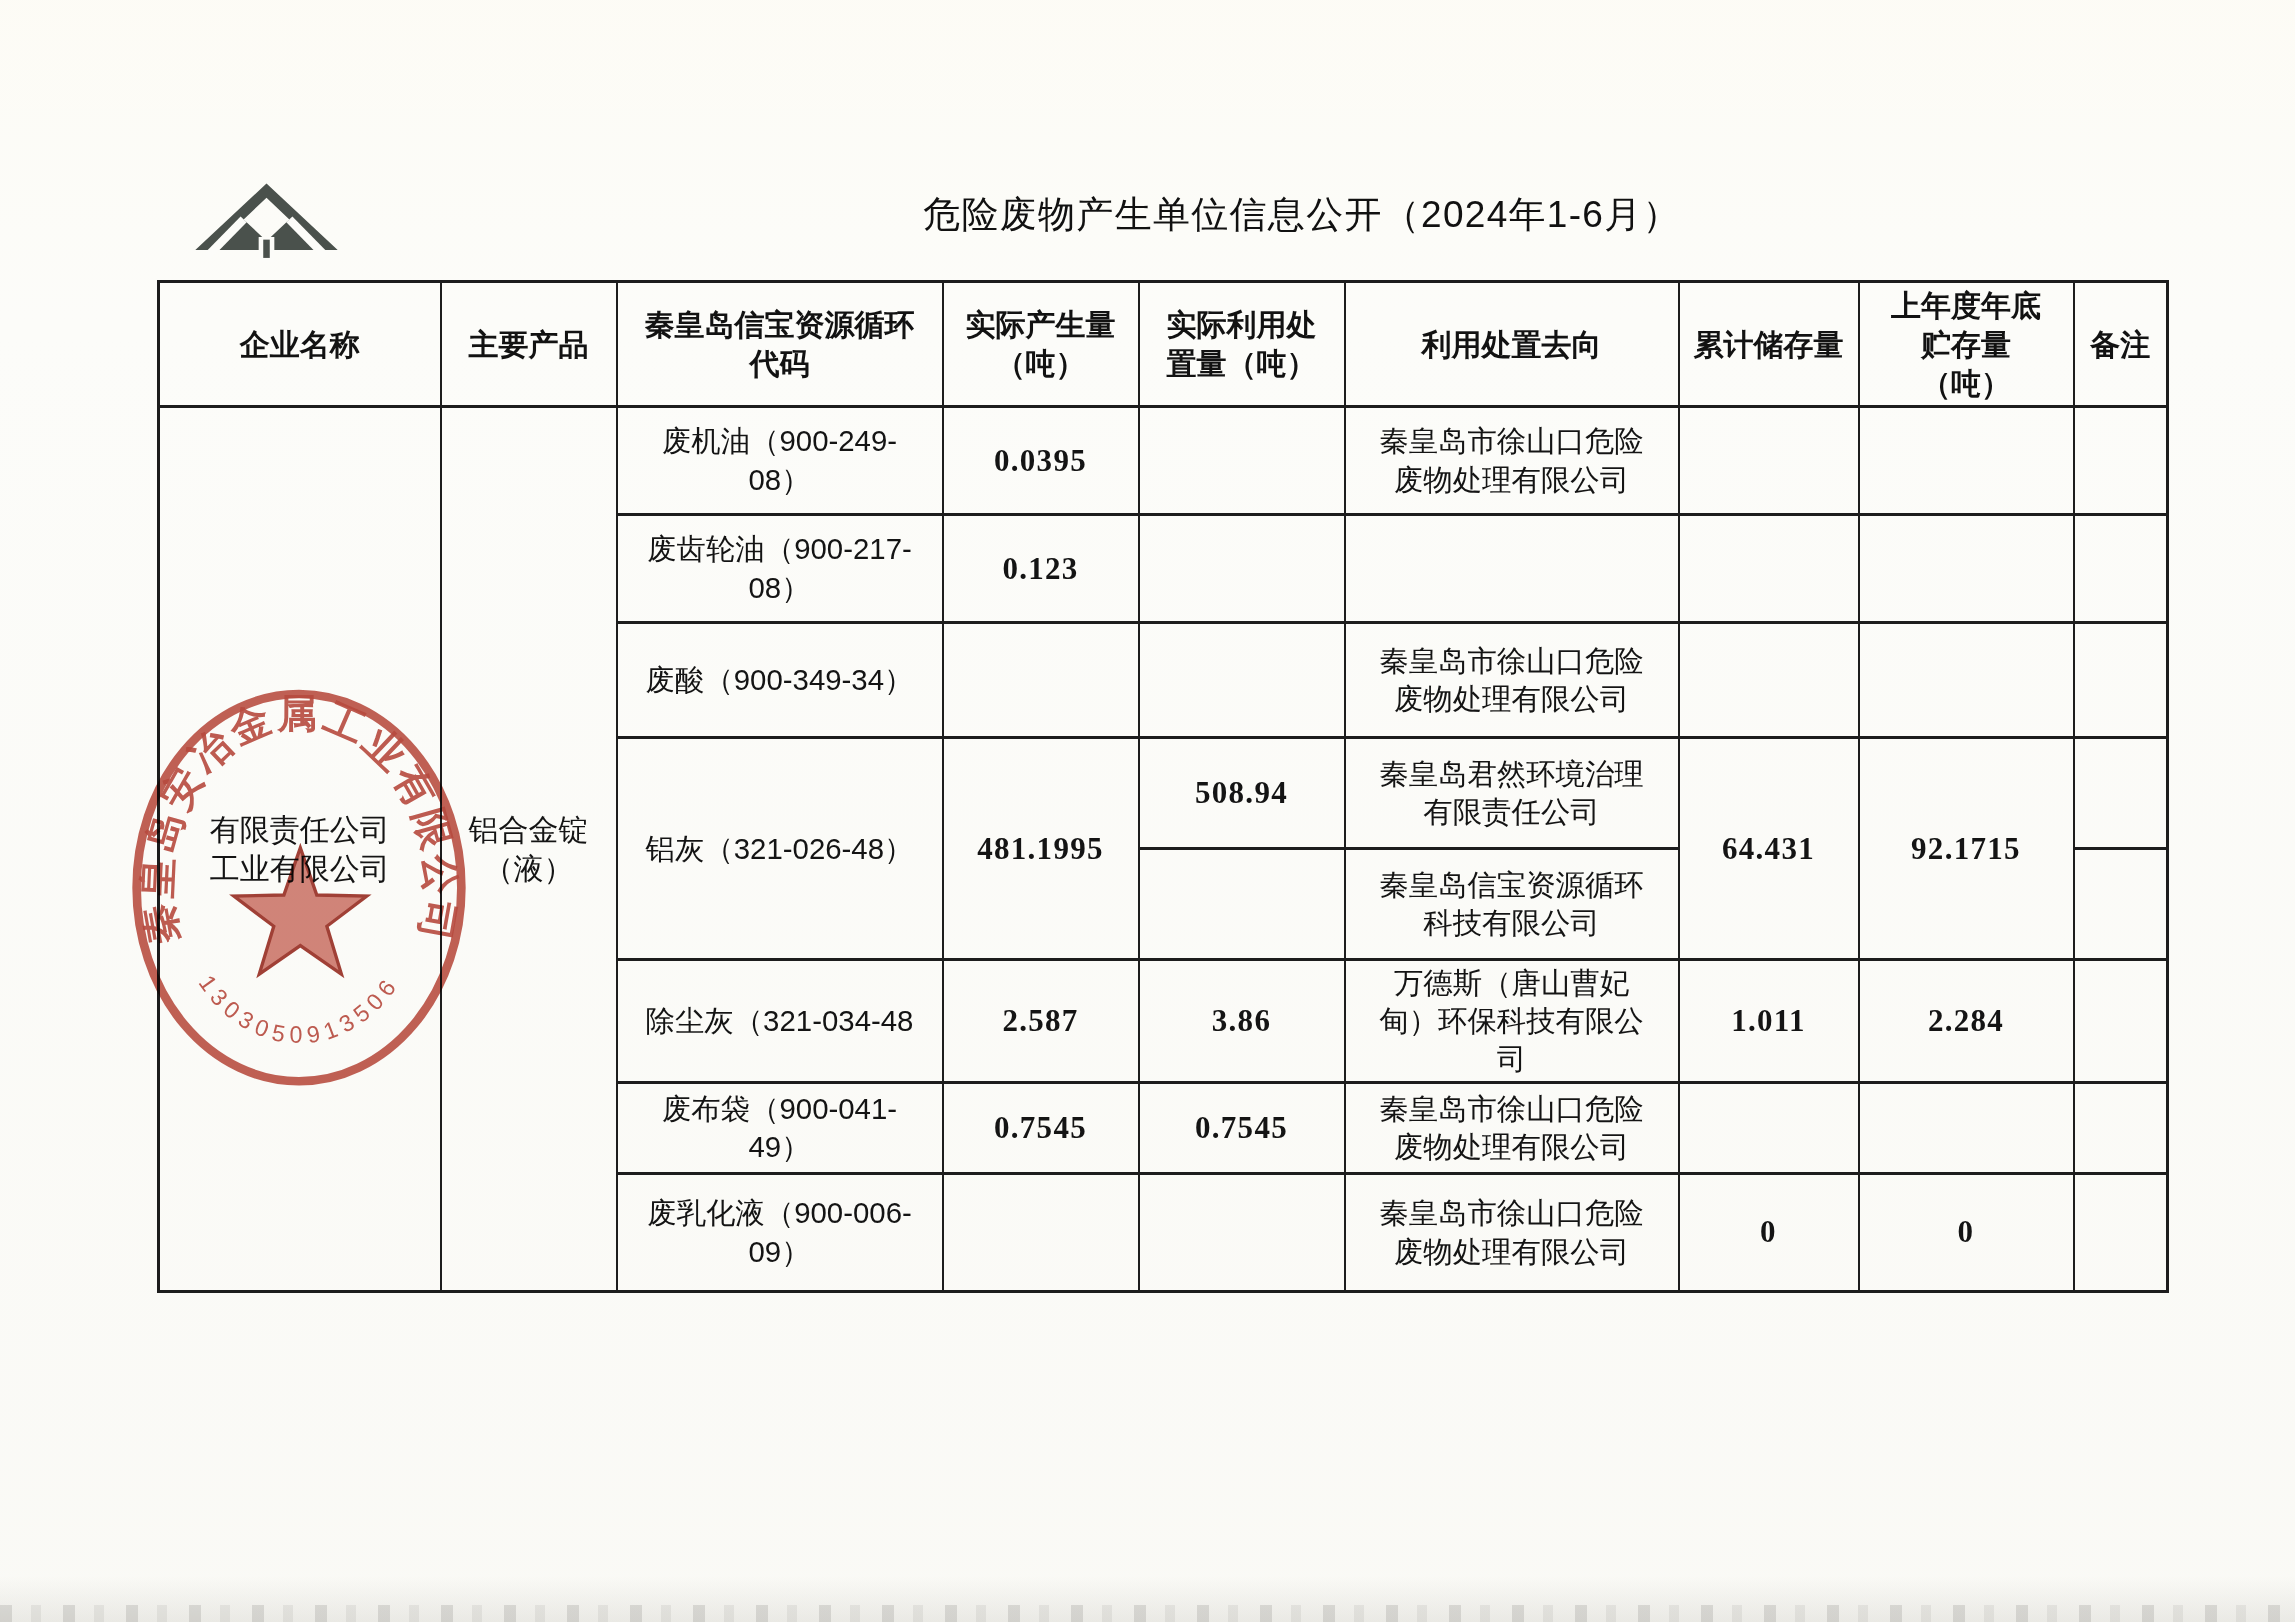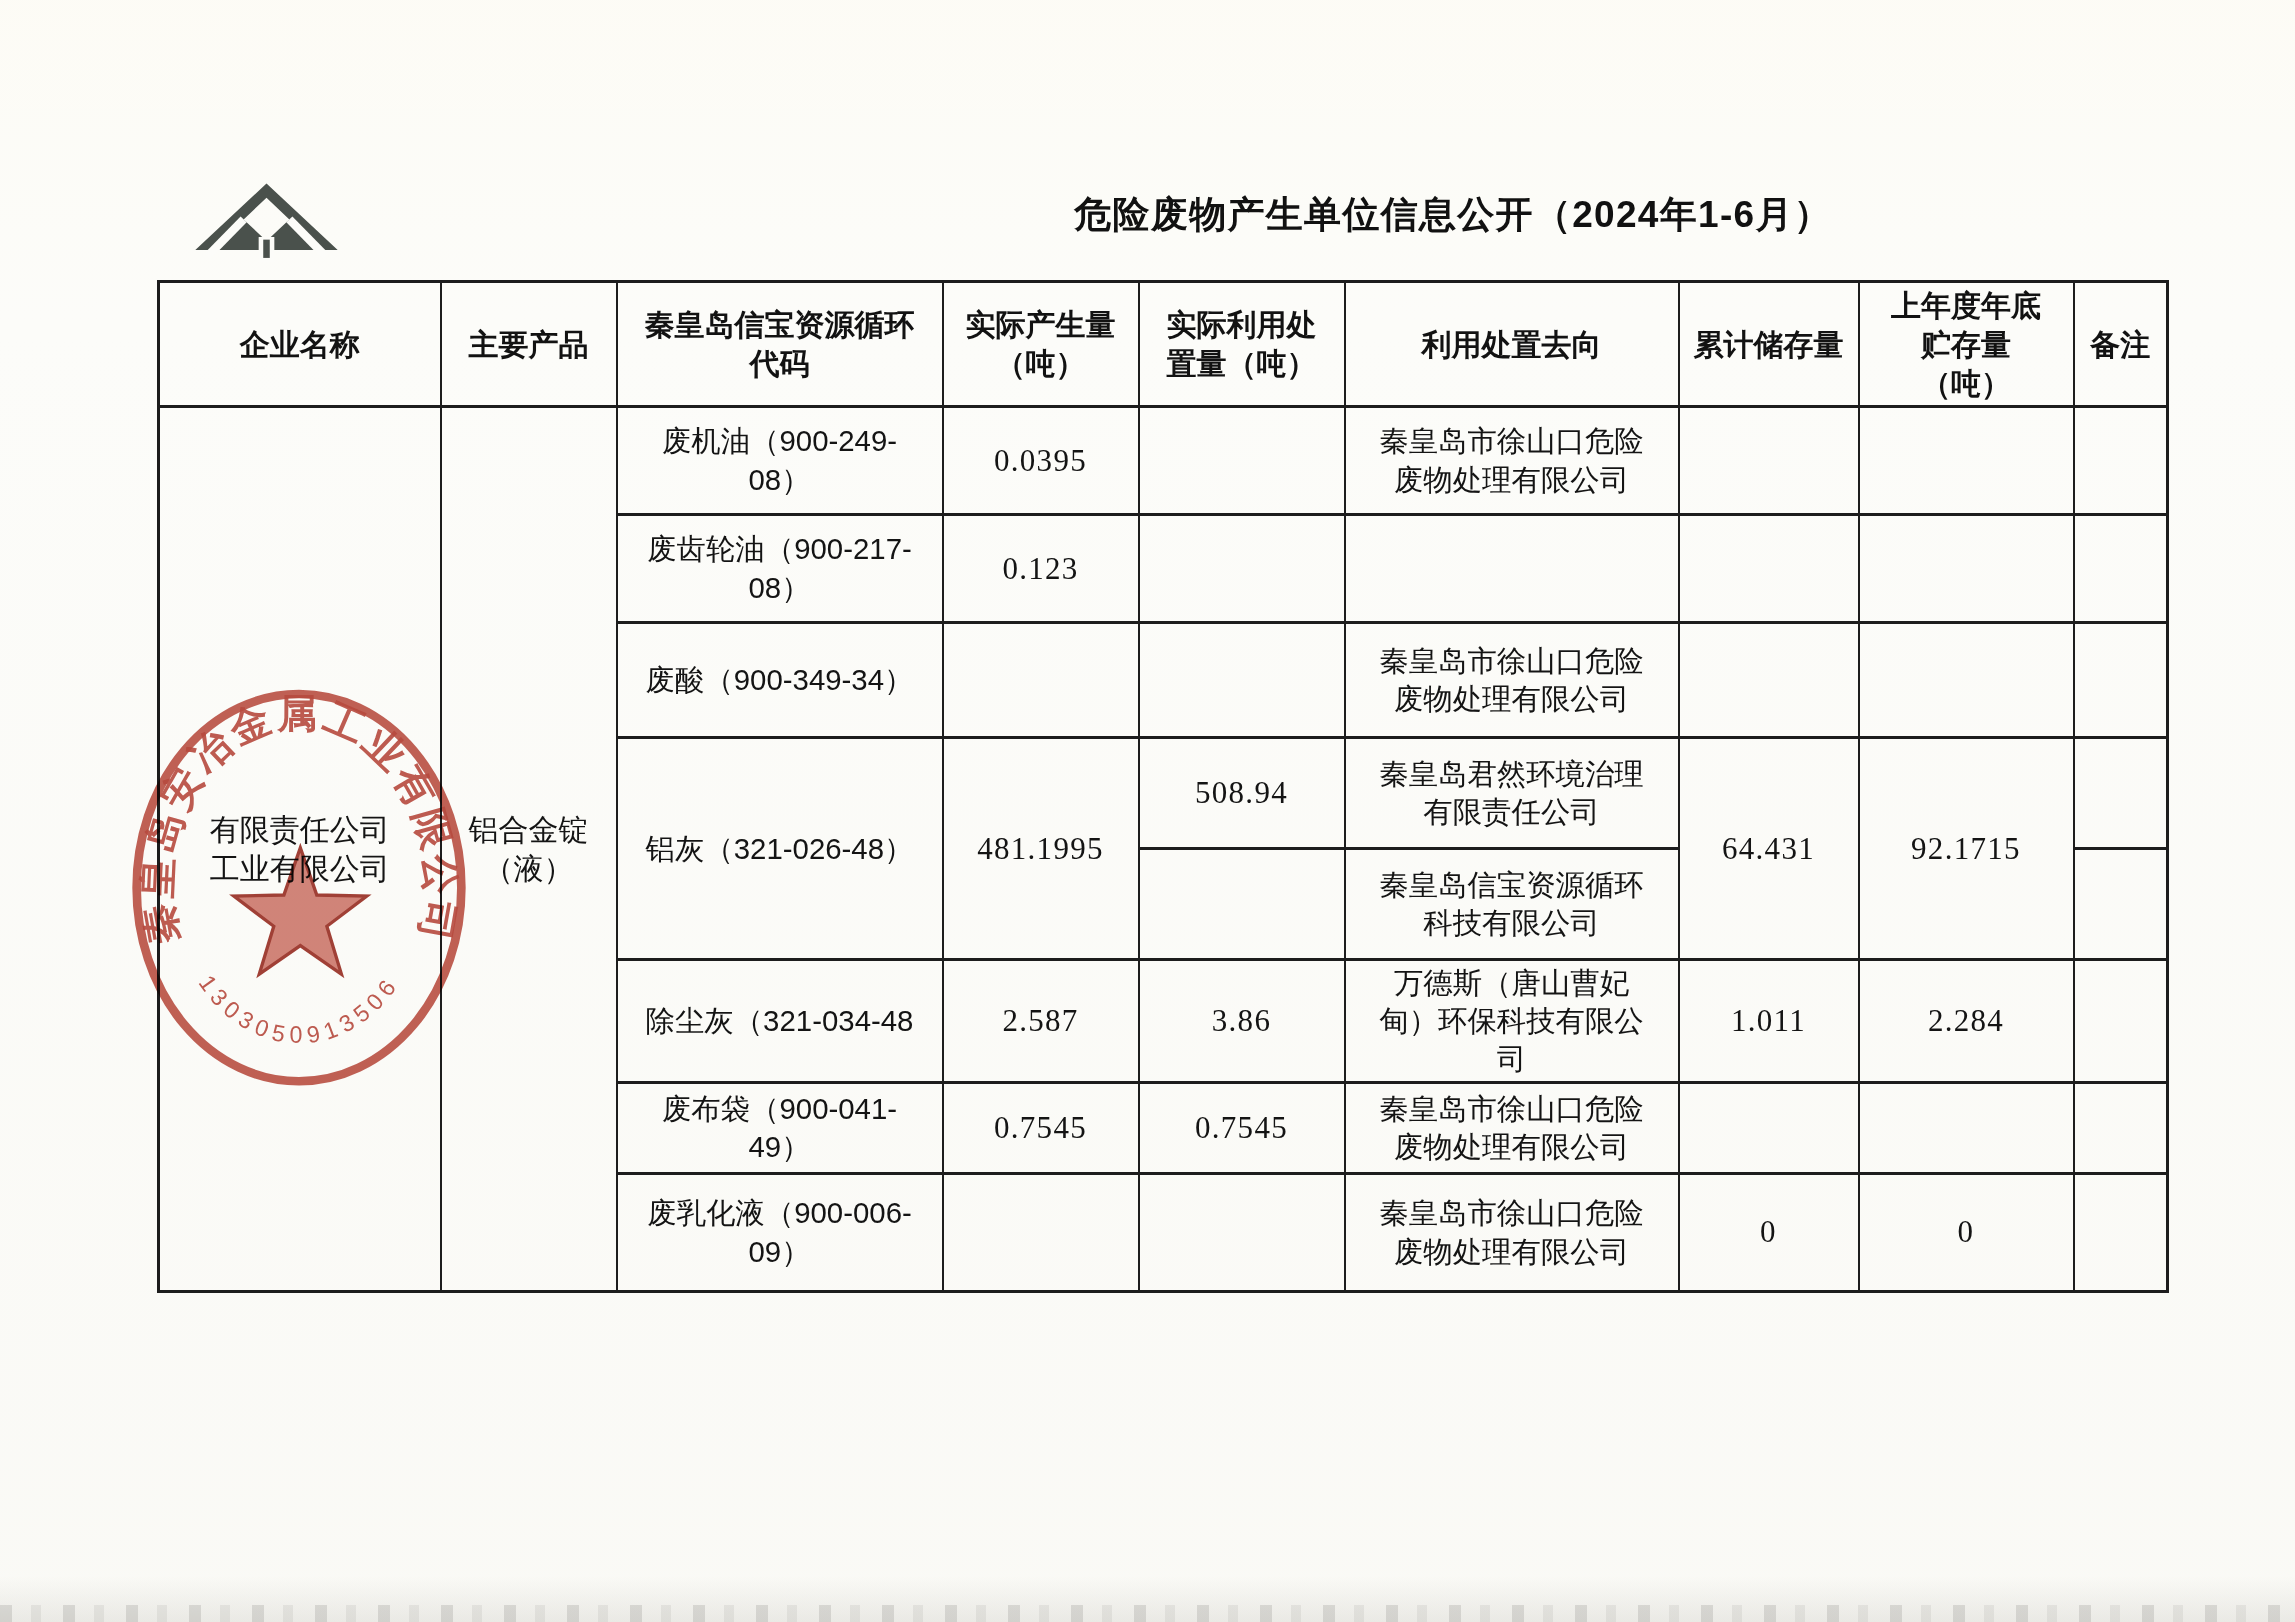--- a/index.html
+++ b/index.html
@@ -12,22 +12,22 @@
     font-family:"Liberation Sans", sans-serif;
   }
   
   .page::before {
     content:""; position:absolute; inset:0;
     background:linear-gradient(180deg, rgba(255,250,235,.25) 0%, rgba(255,255,255,0) 20%, rgba(240,238,230,.18) 100%);
     pointer-events:none;
   }
   .title {
     position:absolute; left:772px; top:190px; width:1060px;
-    margin:0; text-align:right;
-    font-size:37px; font-weight:700; letter-spacing:1.3px;
+    margin:0; text-align:center;
+    font-size:37px; font-weight:400; letter-spacing:1.3px;
     color:#111;
   }
   .logo {
     position:absolute; left:194px; top:182px; width:145px; height:80px;
   }
   table.main {
     position:absolute; left:157px; top:280px;
     border-collapse:collapse; table-layout:fixed;
     border:3.9px solid #1c1c1c;
   }
@@ -36,21 +36,21 @@
     border-top-width:3.3px; border-bottom-width:3.3px;
     vertical-align:middle; text-align:center;
     white-space:pre-line;
     padding:2.6px 5.2px;
     overflow:hidden;
   }
   .main th { font-size:30px; font-weight:700; line-height:1.3; color:#121212; }
   .main td { font-size:29.4px; font-weight:400; line-height:1.3; color:#141414; }
   td.c-num {
     font-family:"Liberation Serif","DejaVu Serif",serif;
-    font-weight:400; font-size:31px; letter-spacing:1.3px;
+    font-weight:700; font-size:31px; letter-spacing:1.3px;
   }
   td.c-company, td.c-product { font-size:30px; }
   .stamp {
     position:absolute; left:126px; top:688px; width:346px; height:406px;
     mix-blend-mode:multiply; opacity:.93;
     pointer-events:none;
   }
   .scan-bottom {
     position:absolute; left:0; bottom:0; width:100%; height:17px;
     background:repeating-linear-gradient(90deg,

